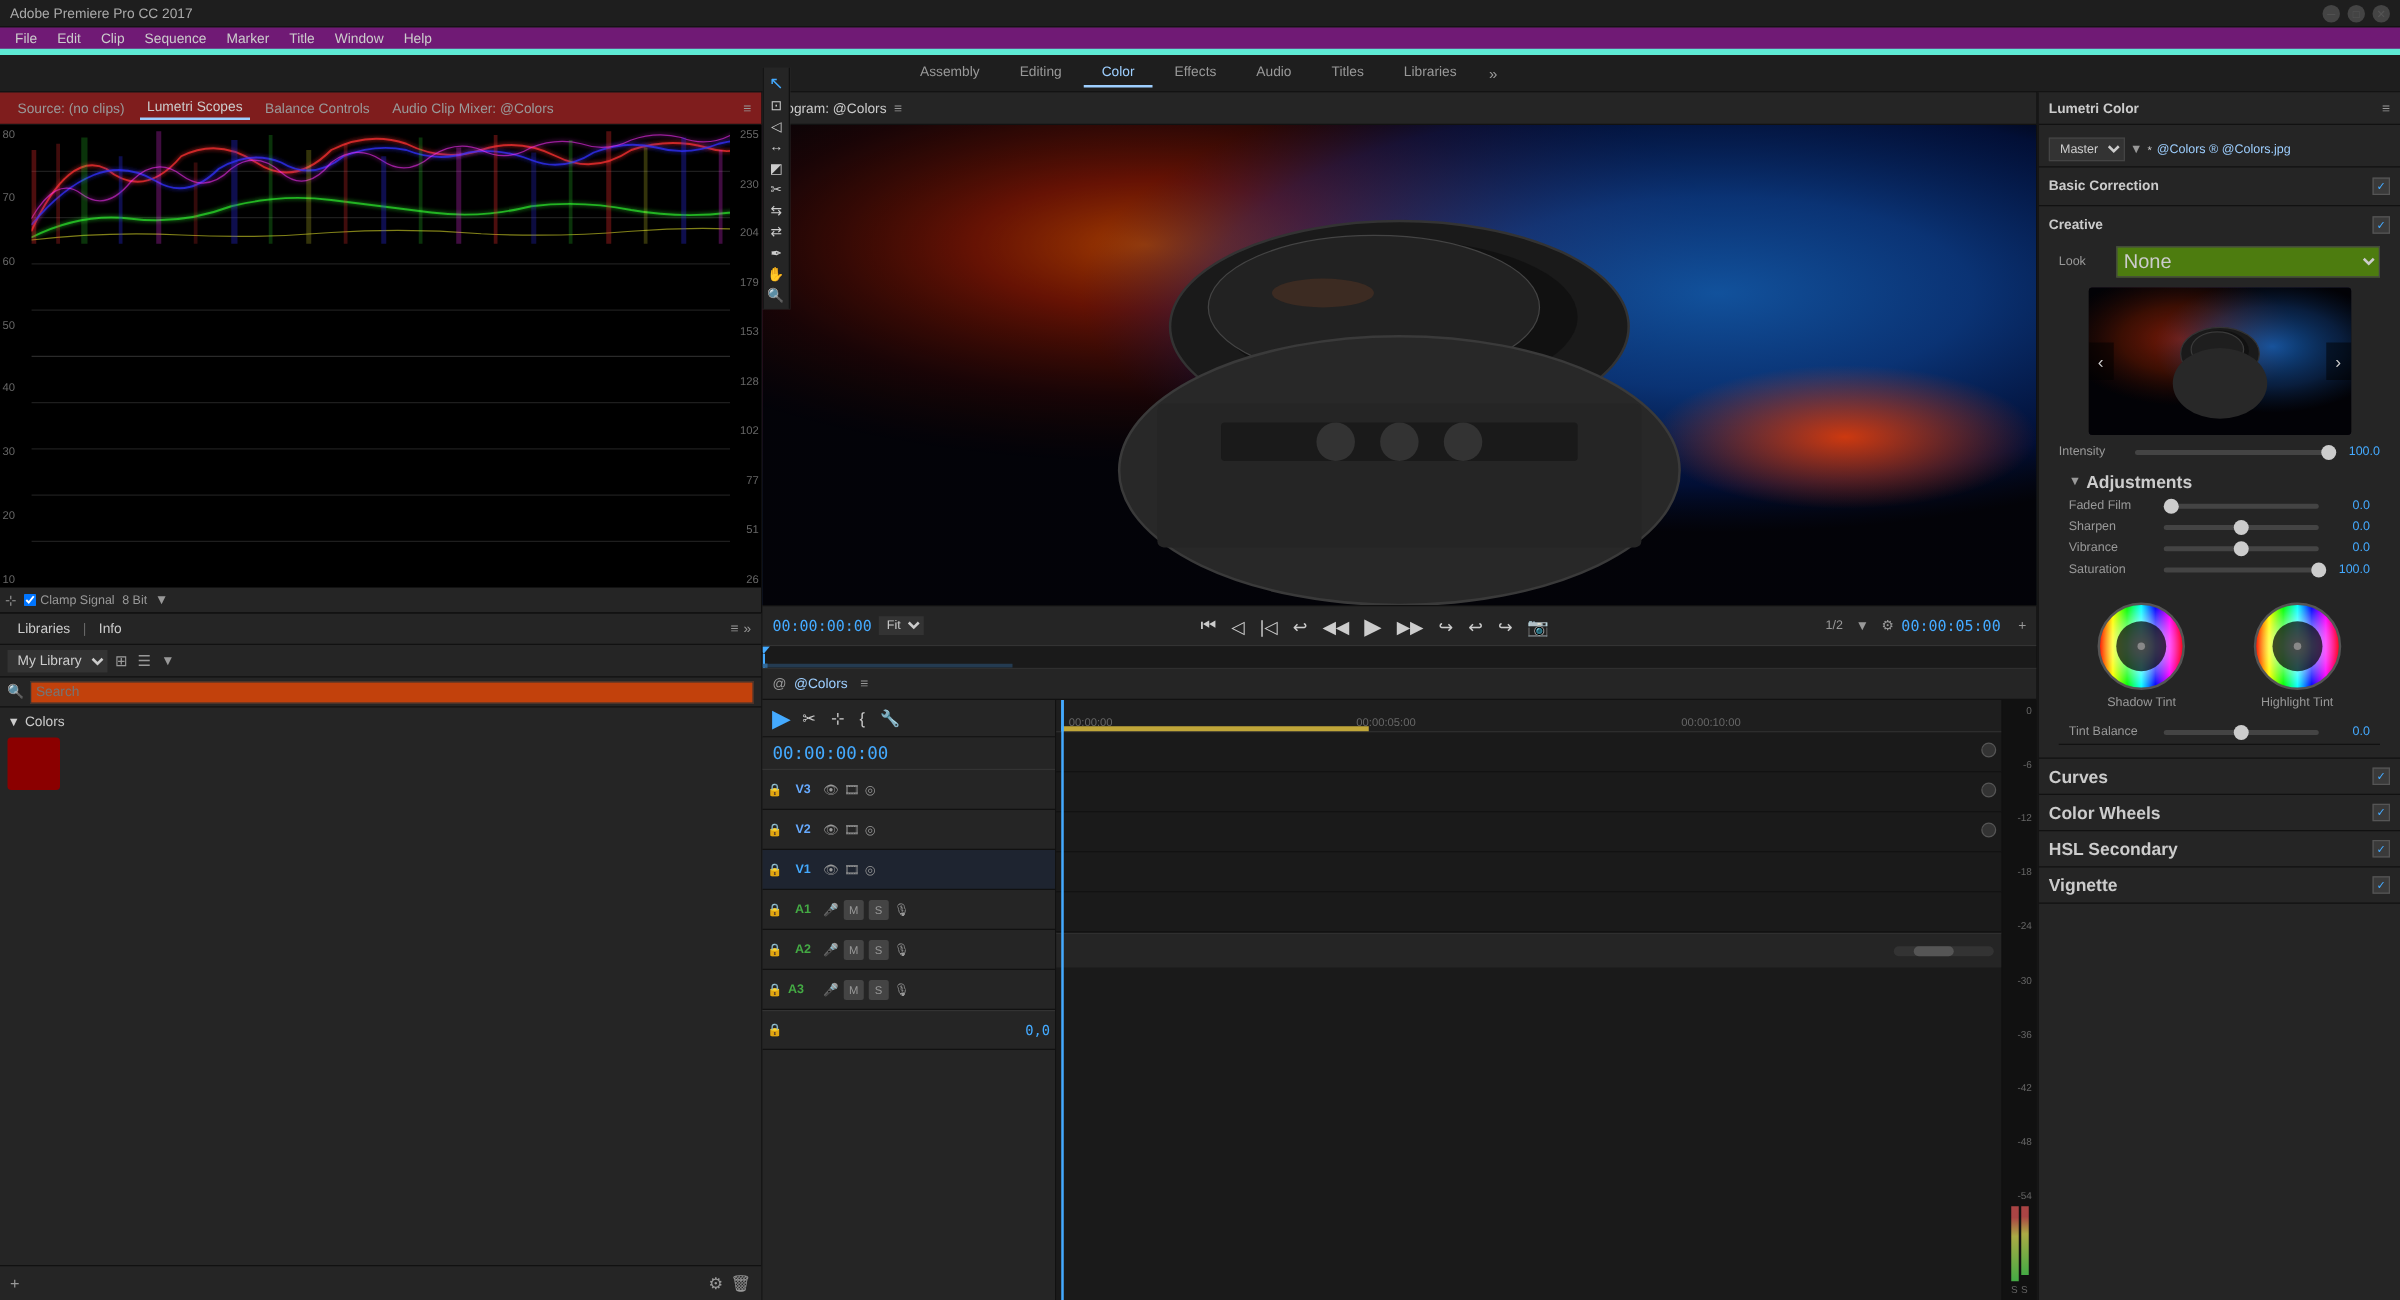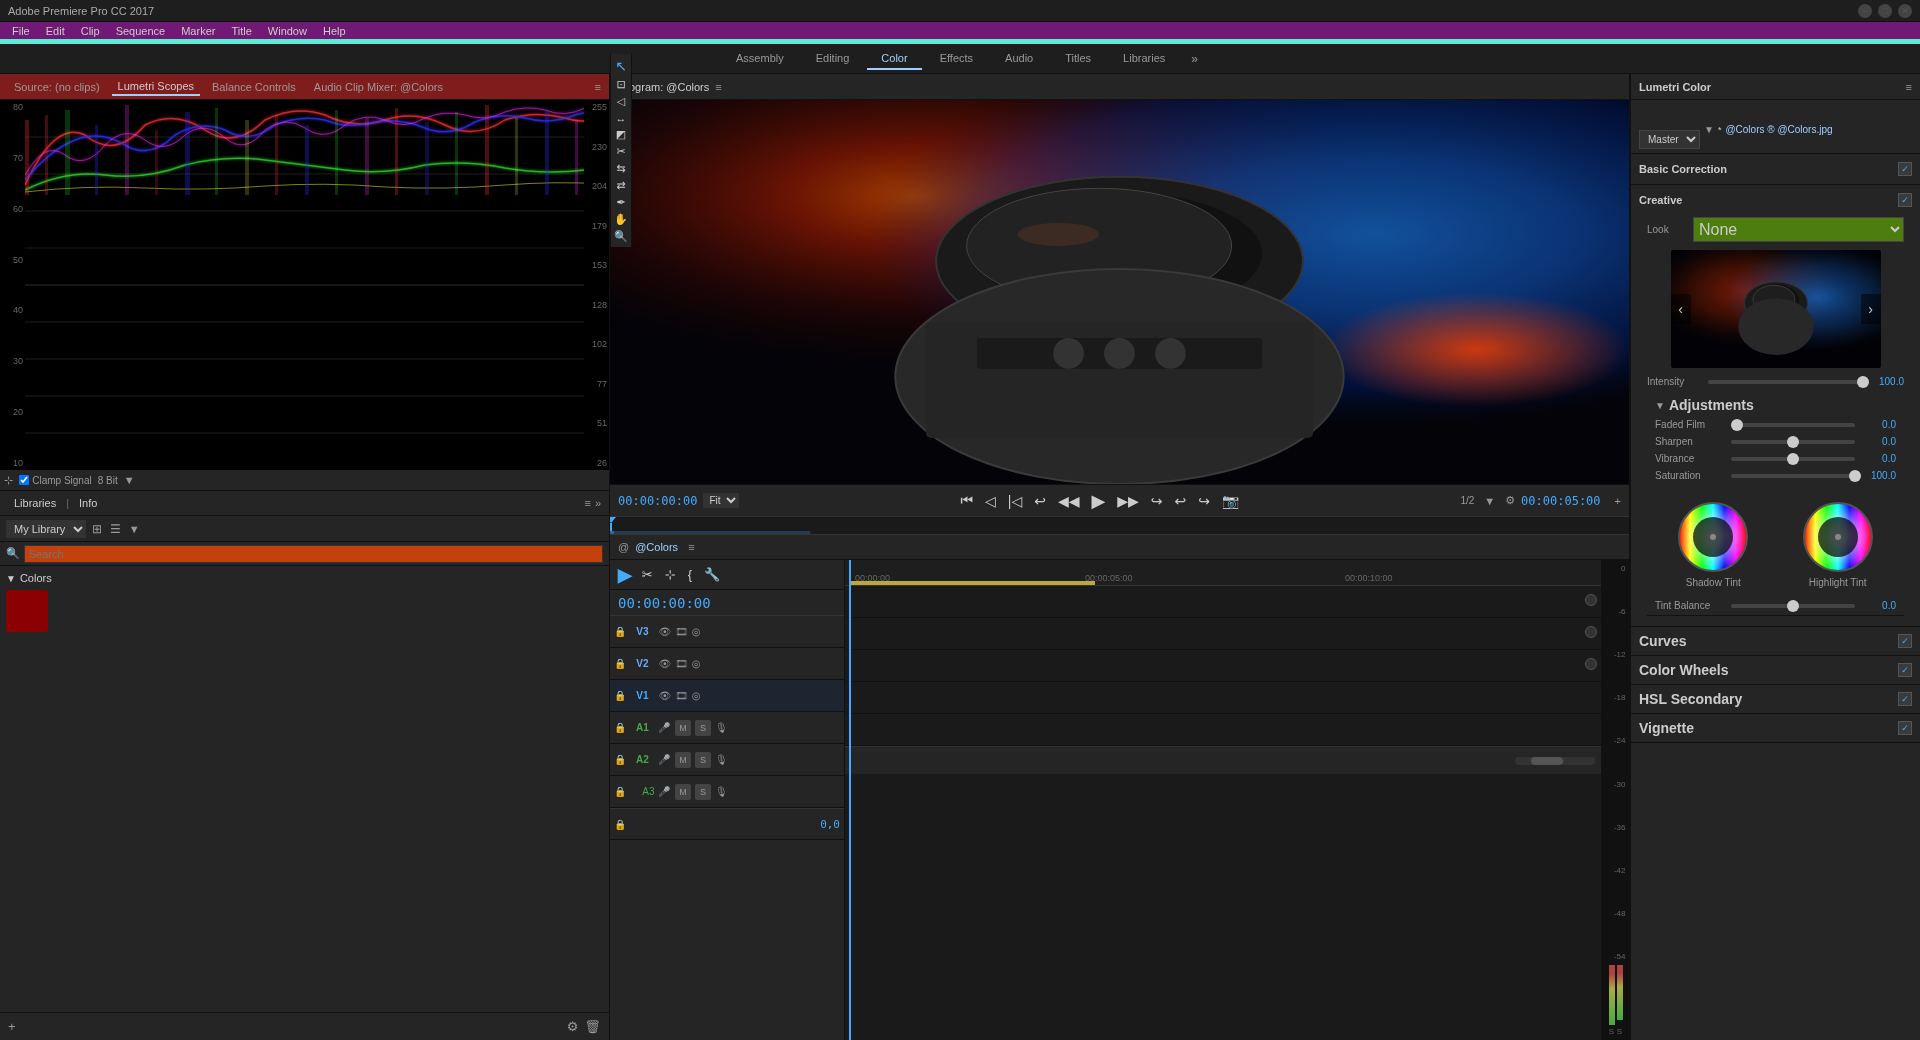--- a/index.html
+++ b/index.html
@@ -110,21 +110,20 @@
       left: 0;
       top: 0;
       bottom: 20px;
       width: 25px;
       display: flex;
       flex-direction: column;
       justify-content: space-between;
       padding: 2px 2px;
       font-size: 9px;
       color: #666;
-      align-items: flex-end;
     }
     .scope-scale-right {
       position: absolute;
       right: 0;
       top: 0;
       bottom: 20px;
       width: 25px;
       display: flex;
       flex-direction: column;
       justify-content: space-between;
@@ -449,21 +448,20 @@
       gap: 4px;
       border-bottom: 1px solid #111;
     }
     .lc-master-select {
       background: #333;
       color: #ccc;
       border: 1px solid #444;
       font-size: 10px;
       padding: 2px 4px;
       cursor: pointer;
-      margin-top: 20px;
     }
     .lc-breadcrumb { font-size: 10px; color: #9ecfff; }
 
     .lc-section {
       border-bottom: 1px solid #111;
       padding: 4px 8px;
     }
     .lc-section-header {
       display: flex;
       align-items: center;
@@ -953,21 +951,21 @@
           <div class="track-row">
             <span class="track-icon">🔒</span>
             <span class="track-label track-a">A2</span>
             <span class="track-icon">🎤</span>
             <span class="track-btn m">M</span>
             <span class="track-btn s">S</span>
             <span class="track-icon">🎙</span>
           </div>
           <div class="track-row">
             <span class="track-icon">🔒</span>
-            <span class="track-label" style="color:#4a4;font-weight:normal;width:24px;text-align:right;font-size:10px;">A3</span>
+            <span class="track-label" style="color:#4a4;font-weight:bold;width:24px;text-align:left;font-size:10px;">A3</span>
             <span class="track-icon">🎤</span>
             <span class="track-btn m">M</span>
             <span class="track-btn s">S</span>
             <span class="track-icon">🎙</span>
           </div>
           <div class="track-row" style="background:#252525;border-top:1px solid #333;">
             <span class="track-icon">🔒</span>
             <span style="font-family:monospace;font-size:11px;color:#4af;margin-left:auto;">0,0</span>
           </div>
         </div>

